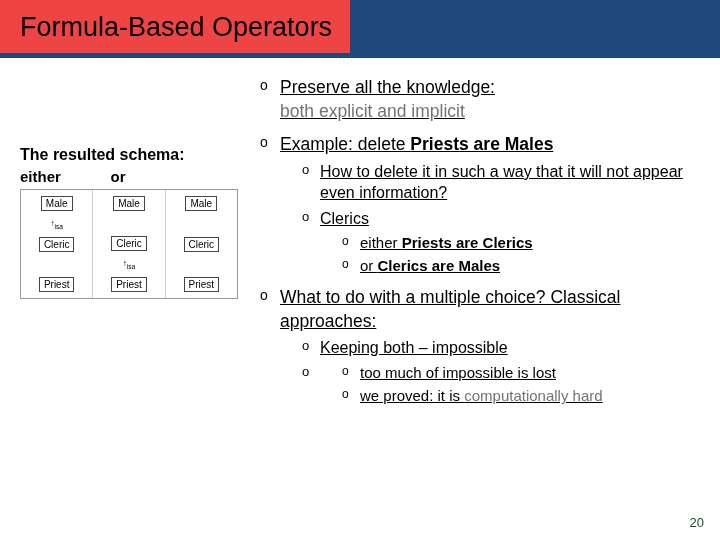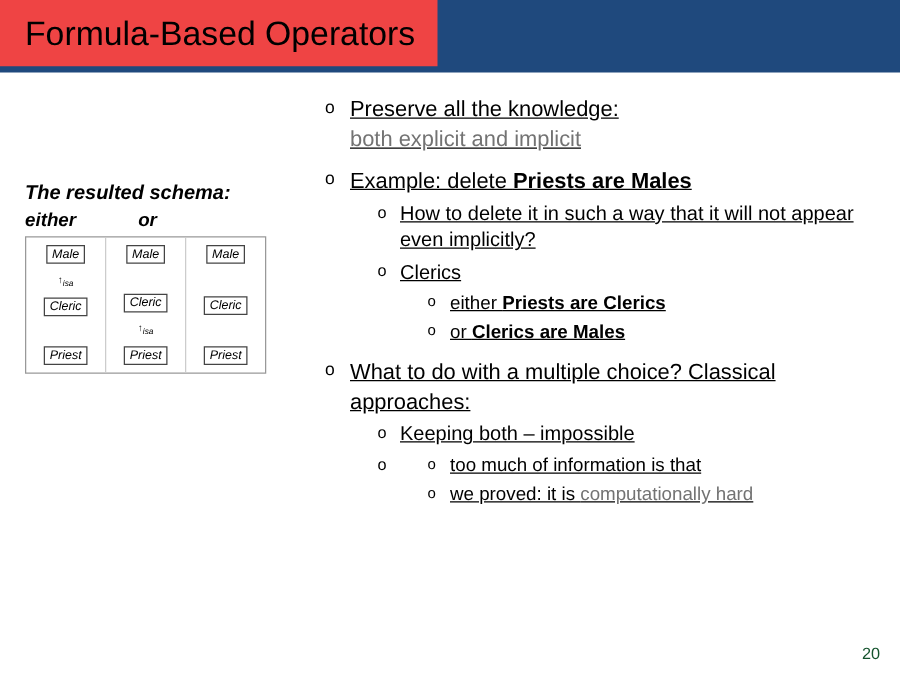--- a/index.html
+++ b/index.html
@@ -4,37 +4,37 @@
 <style>
   * { margin: 0; padding: 0; box-sizing: border-box; }
   html, body { width: 720px; height: 540px; font-family: Arial, Helvetica, sans-serif; background: #fff; color: #000; }
   .slide { width: 720px; height: 540px; position: relative; }
   
   .bluebar { position:absolute; top:0; left:0; width:720px; height:58px; background:#1f497d; }
   .titlebox { position:absolute; top:0; left:0; padding:12px 18px 10px 20px; background:#ef4444; font-size:27px; }
   
   .content { position:absolute; top:70px; left:0; width:720px; padding:6px 20px 0 20px; }
   .row { display:flex; }
-  .leftcol { width:240px; flex:0 0 240px; padding-top:70px;font-style:italic; }
+  .leftcol { width:240px; flex:0 0 240px; padding-top:70px; }
   .rightcol { flex:1; font-size:17px; line-height:1.35;text-decoration:underline; }
   ul.b { list-style:none; padding-left:0; }
   ul.b > li { position:relative; padding-left:20px; margin-bottom:10px; font-size:17.5px; }
   ul.b > li::before { content:"o"; position:absolute; left:0; top:0; font-size:14px; }
   ul.b2 { list-style:none; padding-left:22px; margin-top:4px; }
   ul.b2 > li { position:relative; padding-left:18px; margin:4px 0; font-size:16px; }
   ul.b2 > li::before { content:"o"; position:absolute; left:0; top:0; font-size:13px; }
   ul.b3 { list-style:none; padding-left:22px; margin-top:2px; }
   ul.b3 > li { position:relative; padding-left:18px; margin:3px 0; font-size:15px; }
   ul.b3 > li::before { content:"o"; position:absolute; left:0; top:0; font-size:12px; }
   .red { color:#737373;text-align:center; }
   .schema-head { font-size:16px; margin-bottom:4px; }
   .schema-labels { display:flex; font-size:15px; margin-bottom:4px; }
   .schema-labels .lab1 { width:58px; }
   .schema-labels .lab2 { width:80px; text-align:center; }
-  .diagram { border:1px solid #999; width:193px; height:110px; display:flex; }
+  .diagram { border:1px solid #999; width:218px; height:110px; display:flex; }
   .dcol { flex:1; display:flex; flex-direction:column; align-items:center; justify-content:space-between; padding:6px 2px; position:relative; }
   .dcol + .dcol { border-left:1px solid #ccc; }
   .node { border:1px solid #444; font-size:10px; padding:1px 4px; background:#fff; }
   .arrow { font-size:9px; line-height:1; }
   .isa { font-size:8px; position:relative; }
   .pagenum { position:absolute; right:16px; bottom:10px; font-size:13px; color:#14532d; }
   b { font-weight:bold; }
 </style>
 </head>
 <body>
@@ -78,37 +78,37 @@
 
       <div class="rightcol">
         <ul class="b">
           <li>
             <span>Preserve all the knowledge:</span><br>
             <span class="red">both explicit and implicit</span>
           </li>
           <li>
             <span>Example: delete </span><b>Priests are Males</b>
             <ul class="b2">
-              <li>How to delete it in such a way that it will not appear even implicitly?</li>
+              <li>How to delete it in such a way that it will not appear even information?</li>
               <li>
                 <span>Clerics</span>
                 <ul class="b3">
                   <li><span>either </span><b>Priests are Clerics</b></li>
                   <li><span>or </span><b>Clerics are Males</b></li>
                 </ul>
               </li>
             </ul>
           </li>
           <li>
             <span>What to do with a multiple choice? Classical approaches:</span>
             <ul class="b2">
               <li>Keeping both – impossible</li>
               <li>
                 <ul class="b3">
-                  <li>too much of information is that</li>
+                  <li>too much of impossible is lost</li>
                   <li><span>we proved: it is </span><span class="red">computationally hard</span></li>
                 </ul>
               </li>
             </ul>
           </li>
         </ul>
       </div>
     </div>
   </div>
 

